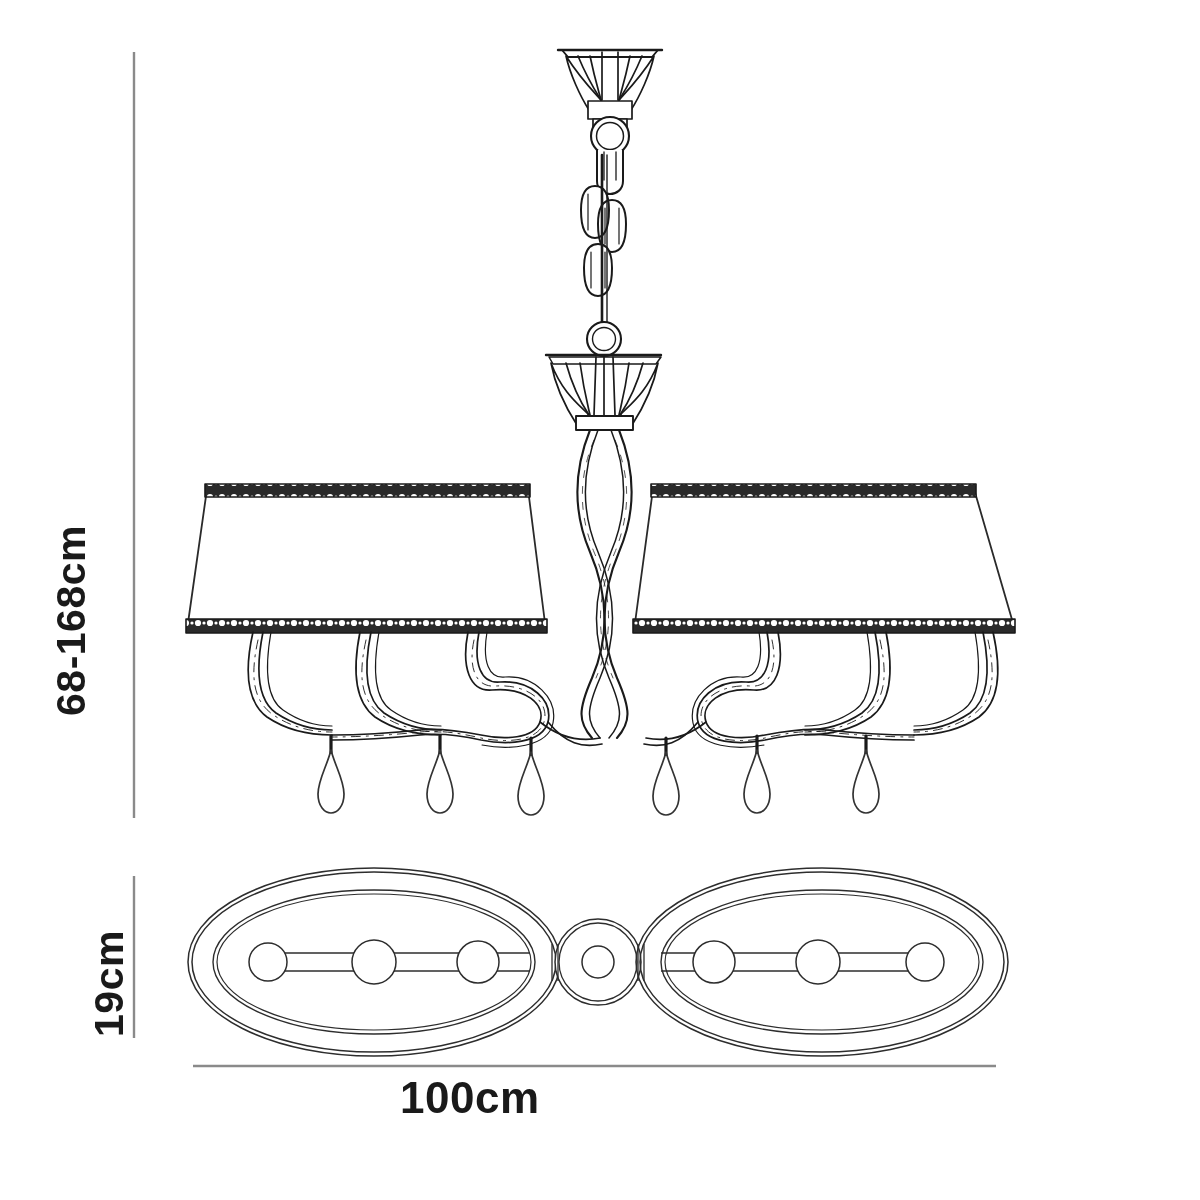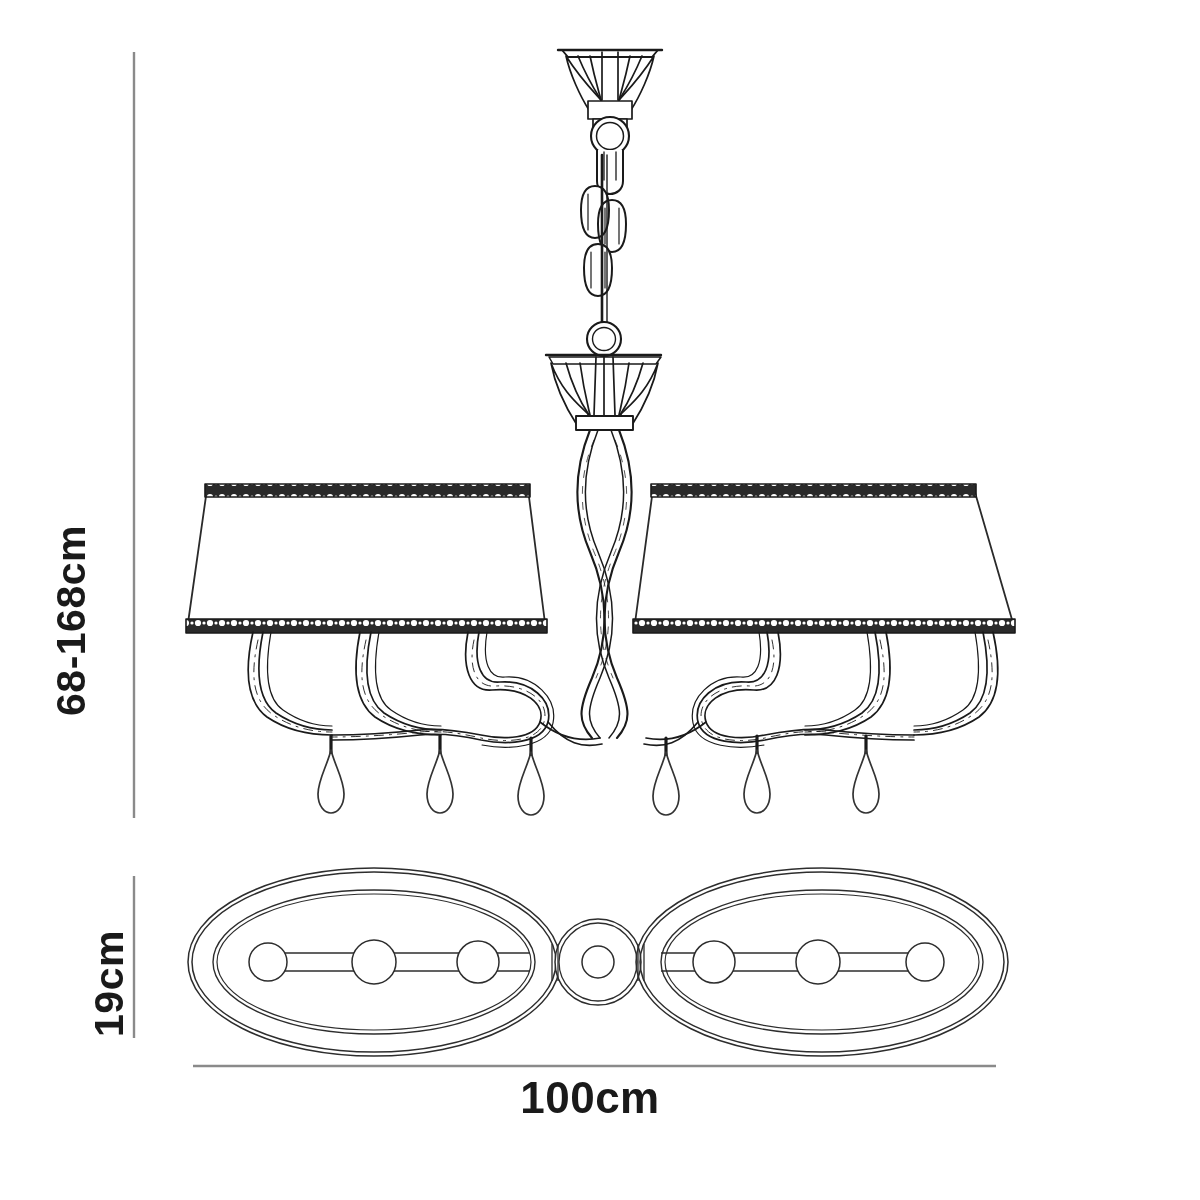--- a/index.html
+++ b/index.html
@@ -30,23 +30,23 @@
   #label-depth{
     font-size:41px;
     left:-1px; top:960px;
     width:220px;
     text-align:center;
     transform:rotate(-90deg);
     transform-origin:center center;
   }
   #label-width{
     font-size:44px;
-    left:380px; top:1073px;
+    left:400px; top:1073px;
     width:420px;
-    text-align:center;
+    text-align:left;
   }
 </style>
 </head>
 <body>
 
 <div id="stage">
 
   <svg id="drawing" viewBox="0 0 1200 1200">
     <defs>
 

